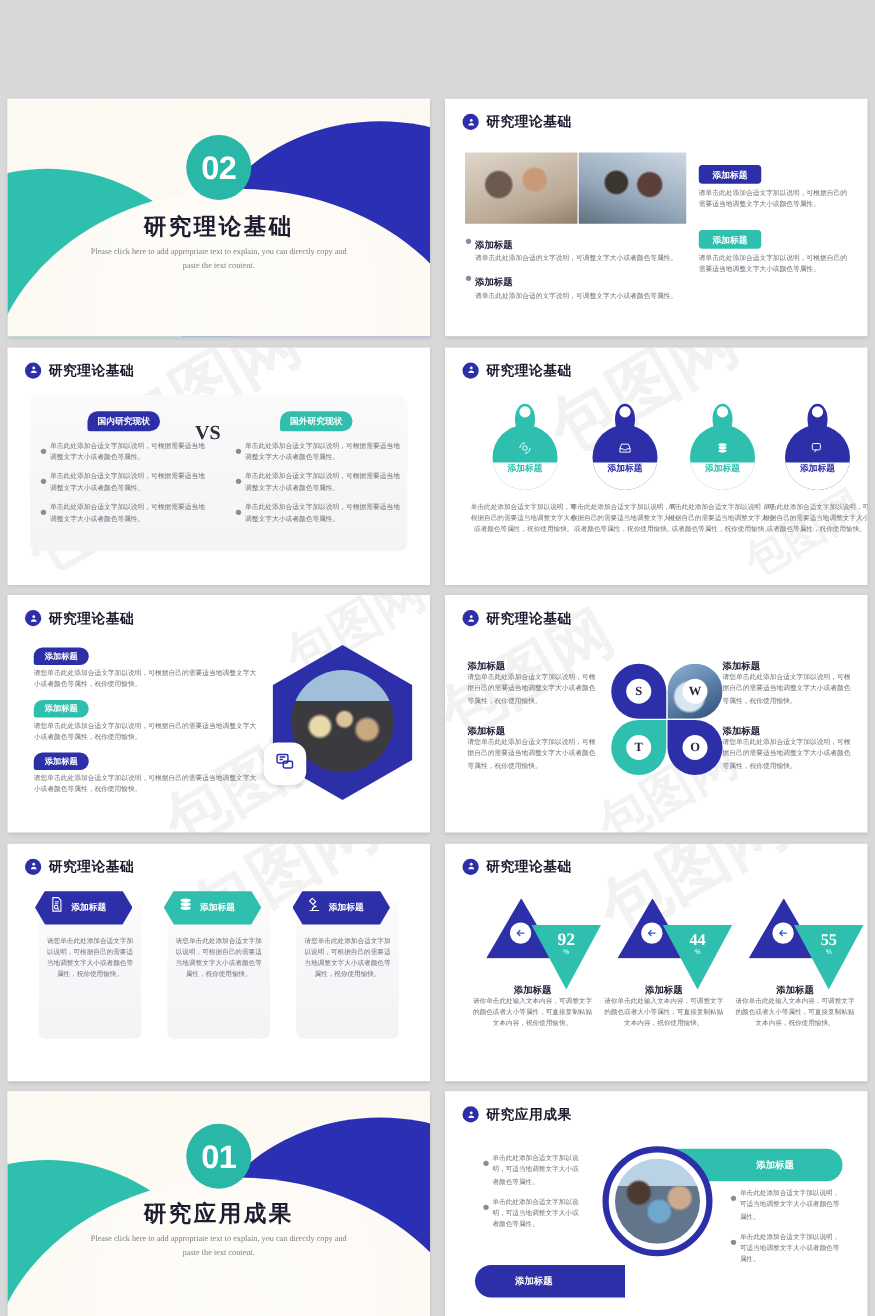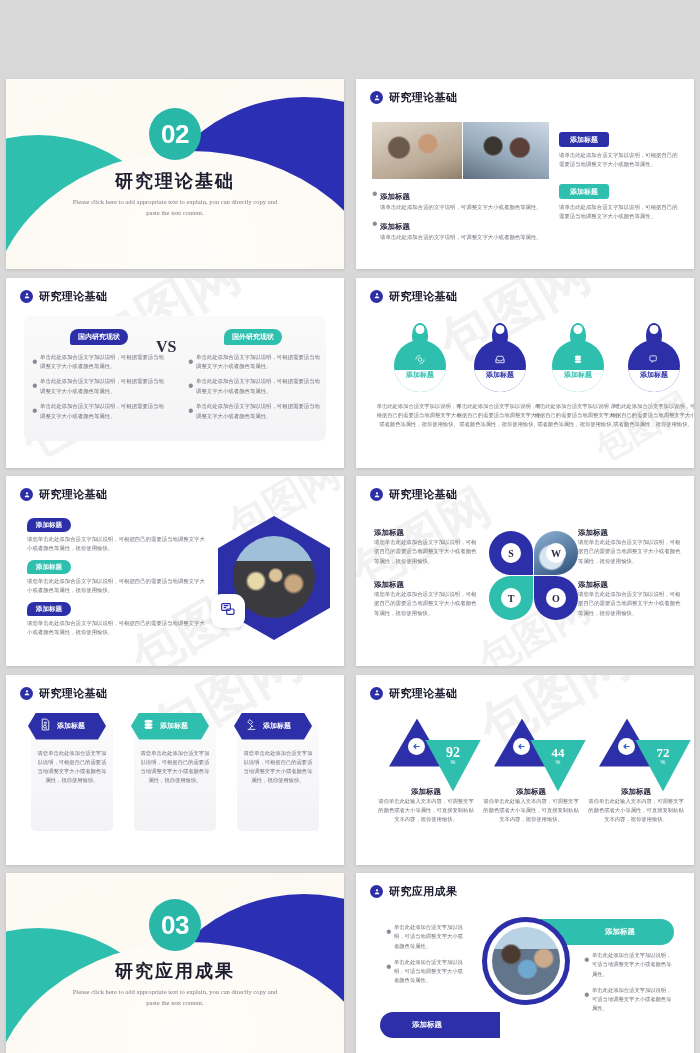--- a/index.html
+++ b/index.html
@@ -574,38 +574,38 @@
       <p class="body-txt" style="position:absolute;left:127px;top:122px;width:96px;font-size:5.3px;text-align:center;">请你单击此处输入文本内容，可调整文字的颜色或者大小等属性，可直接复制粘贴文本内容，祝你使用愉快。</p>
 
       <div class="tri-up" style="left:243px;top:44px;"></div>
       <div class="tri-dn" style="left:279px;top:65px;"></div>
       <div class="tri-arrow" style="left:262px;top:63px;">
         <svg width="9" height="9" viewBox="0 0 24 24" fill="none" stroke="#2d5fd0" stroke-width="3">
               <path d="M20 12H5M11 6l-6 6 6 6"></path>
             </svg>
       </div>
       <div style="position:absolute;left:279px;top:68px;width:56px;text-align:center;color:#fff;z-index:5;">
-        <span class="cn" style="font-size:13px;font-weight:bold;">72</span>
+        <span class="cn" style="font-size:13px;font-weight:bold;">55</span>
         <span style="display:block;font-size:5.5px;margin-top:-2px;">%</span>
       </div>
       <div class="cn" style="position:absolute;left:232px;top:112px;width:96px;text-align:center;font-size:7.5px;font-weight:bold;color:#23233a;">添加标题</div>
       <p class="body-txt" style="position:absolute;left:232px;top:122px;width:96px;font-size:5.3px;text-align:center;">请你单击此处输入文本内容，可调整文字的颜色或者大小等属性，可直接复制粘贴文本内容，祝你使用愉快。</p>
     </div>
   </div>
 
   <div class="cell last">
     <div class="slide">
       <div class="sec">
         <div class="photo"></div>
         <div class="veil"></div>
         <div class="teal-arc" style="bottom:-152px;"></div>
         <div class="blue-arc" style="bottom:-118px;"></div>
         <div class="white-arc" style="bottom:-196px;"></div>
         <div class="numcircle" style="top:26px;">
-          <b>03</b>
+          <b>01</b>
         </div>
         <div class="sectitle" style="top:86px;">研究应用成果</div>
         <div class="secsub" style="top:114px;">Please click here to add appropriate text to explain, you can directly copy and paste the text content.</div>
       </div>
     </div>
   </div>
 
   <div class="cell last">
     <div class="slide">
       <div class="s-head">

